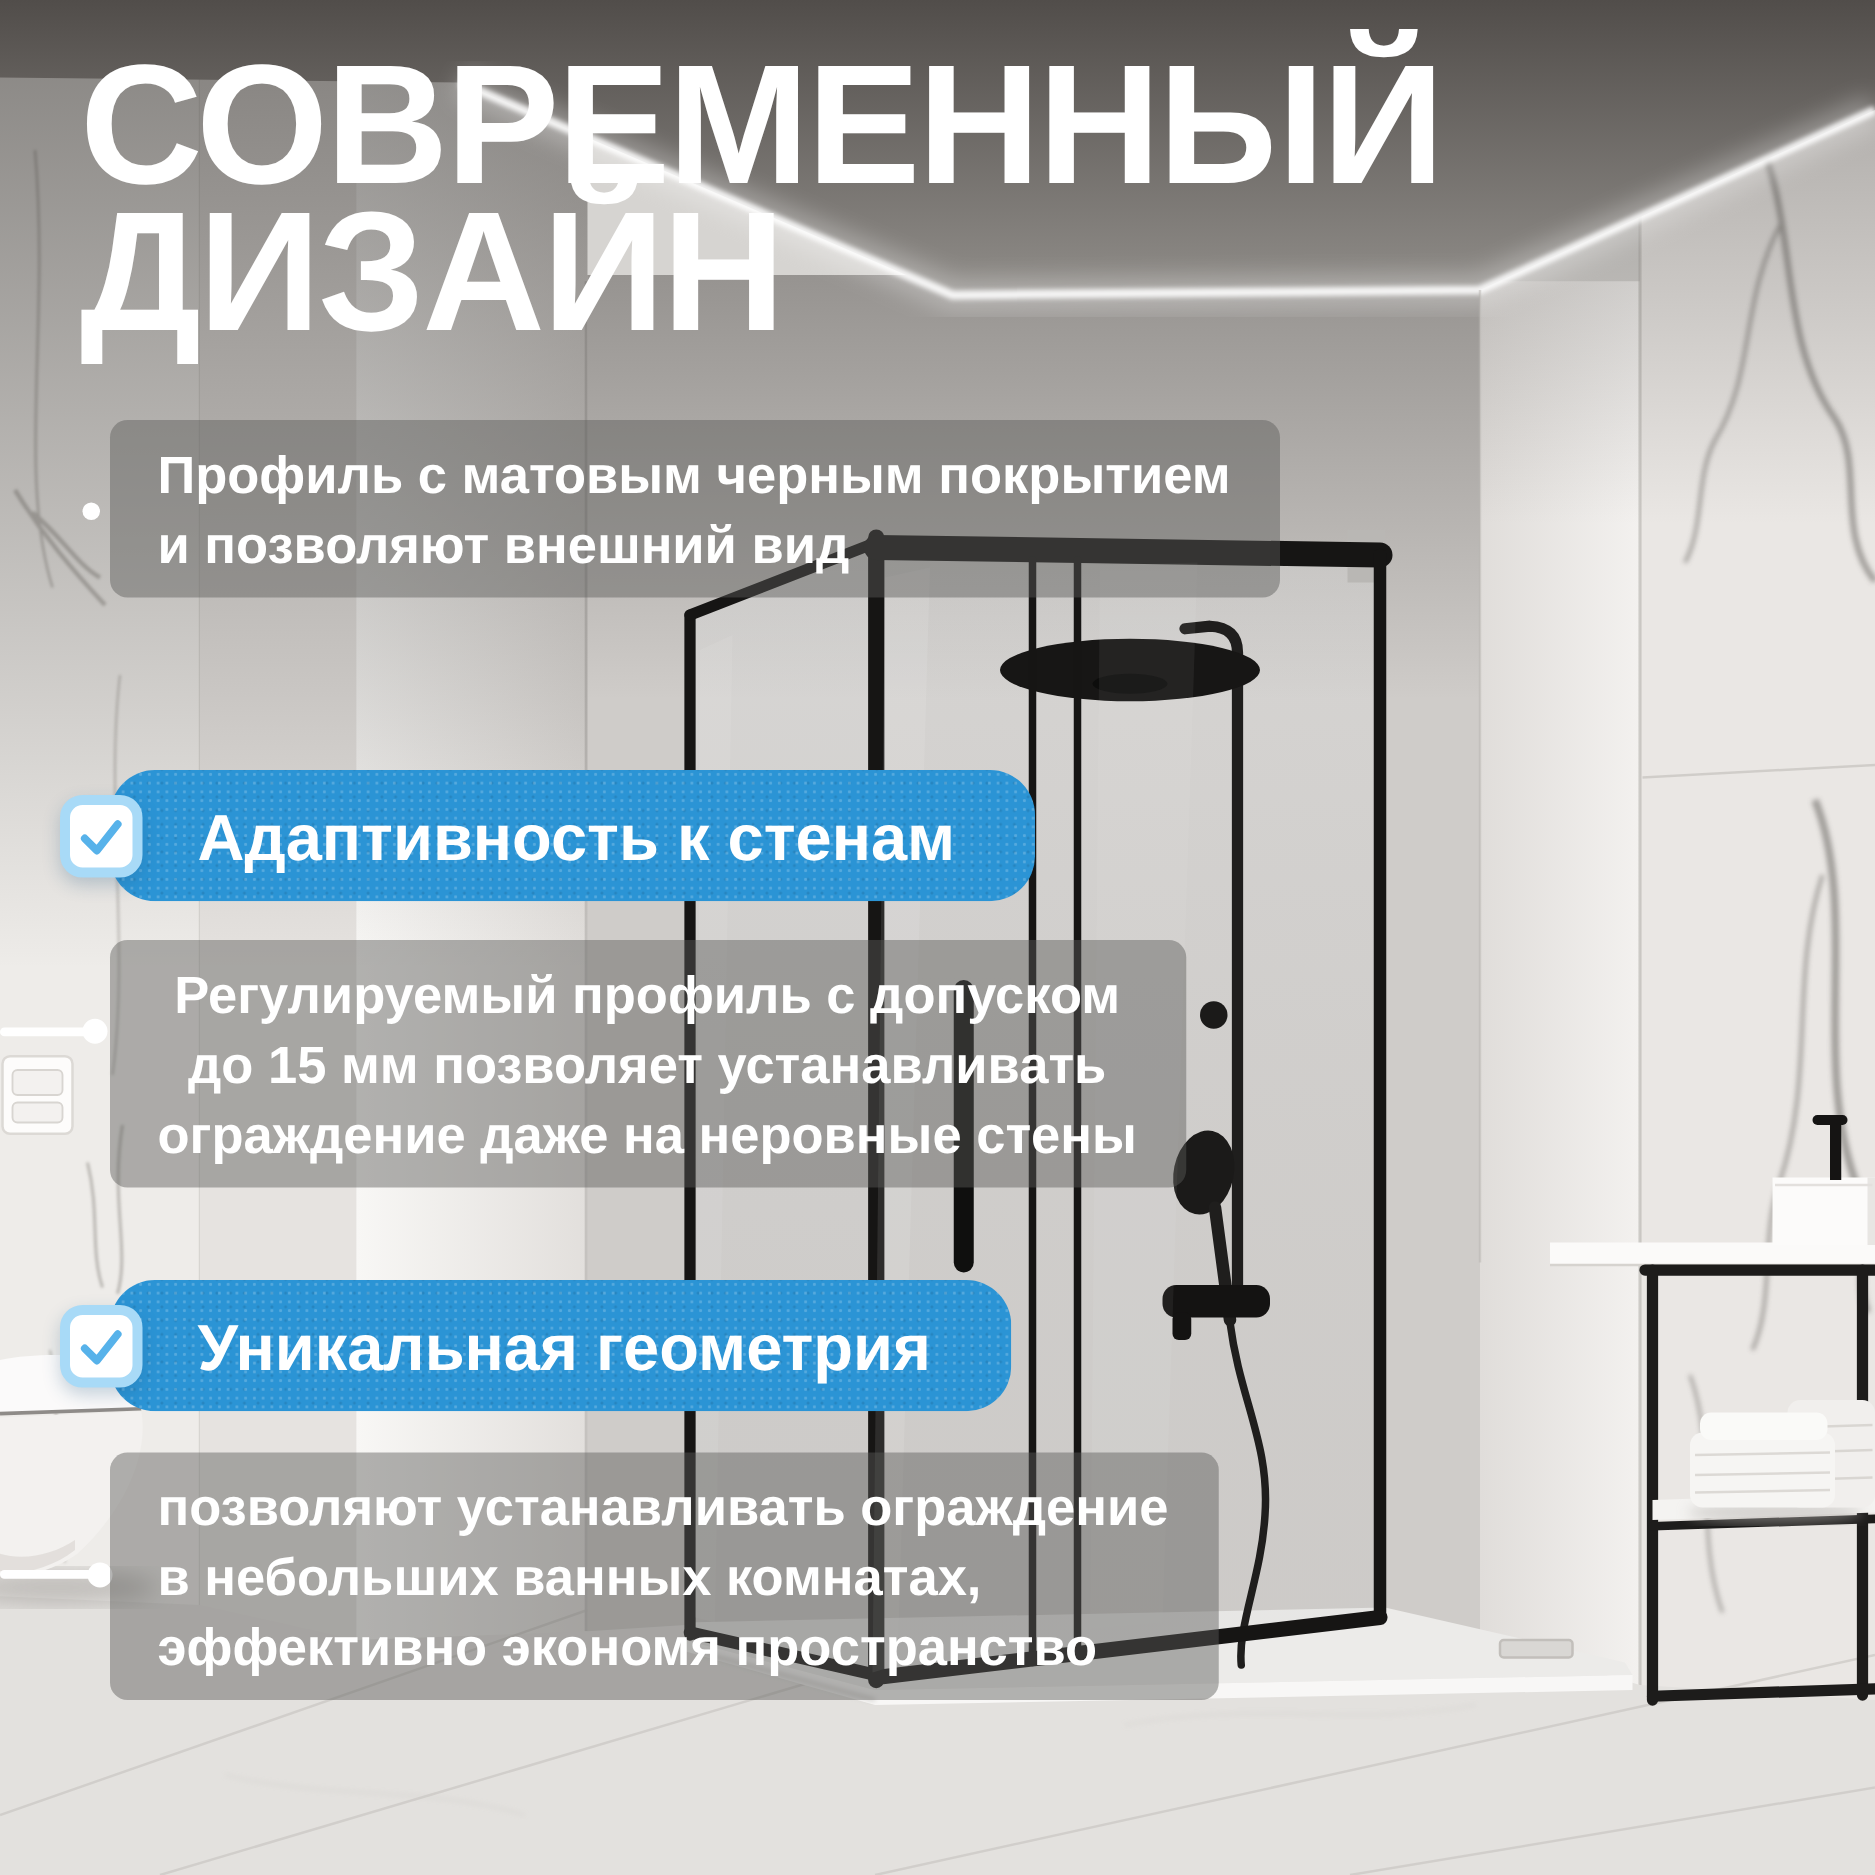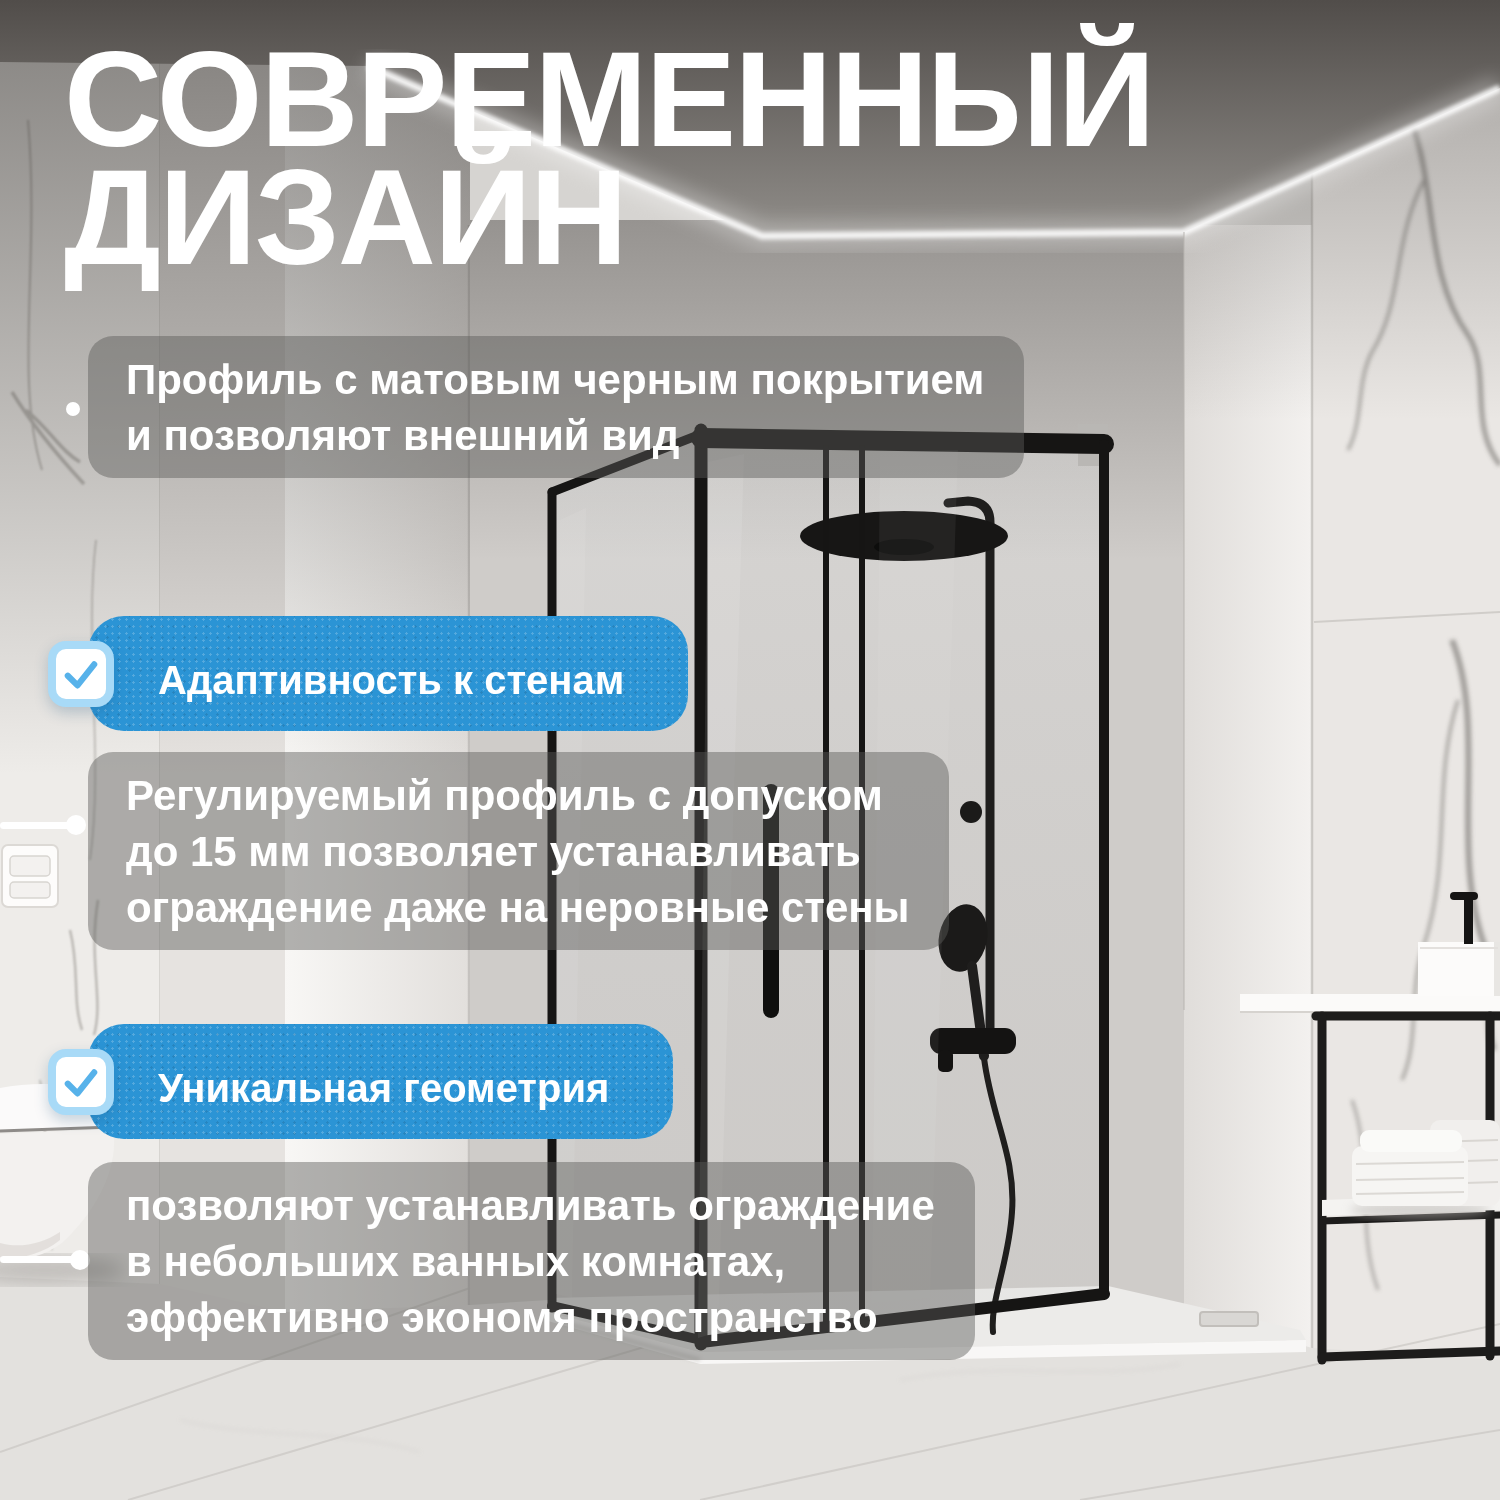--- a/index.html
+++ b/index.html
@@ -17,21 +17,21 @@
     color:var(--text,#fff);
     font-size:136px;line-height:118px;font-weight:700;letter-spacing:-2px;
     margin:0;
   }
   .title span{display:block;white-space:nowrap;}
 
   
   .card{
     position:absolute;
     background:var(--overlay-gray,rgba(92,90,88,.45));
-    border-radius:25px;
+    border-radius:14px;
     padding:16px 40px 14px 38px;
     color:var(--text,#fff);
     font-size:42px;line-height:56px;font-weight:700;
     width:max-content;
   }
   .card span{display:block;white-space:nowrap;}
 
   
   .dot{position:absolute;background:#fff;border-radius:50%;}
   .hline{position:absolute;height:7px;background:#fff;border-radius:4px;}
@@ -41,23 +41,23 @@
     position:absolute;
     display:flex;align-items:center;
     height:101px;
     background-color:var(--accent-blue,#2B94D5);
     background-image:
       radial-gradient(rgba(255,255,255,.20) 1px, transparent 1.4px),
       radial-gradient(rgba(0,0,0,.10) 1px, transparent 1.4px);
     background-size:7px 7px, 11px 11px;
     background-position:0 0, 3px 5px;
     border-radius:36px;
-    padding:14px 64px 0 70px;
+    padding:4px 64px 0 70px;
     color:var(--text,#fff);
-    font-size:40px;font-weight:700;
+    font-size:52px;font-weight:700;
     width:max-content;
   }
   .checkbox{
     position:absolute;left:-40px;top:50%;transform:translateY(-50%);
     width:50px;height:50px;
     background:#fff;
     border:8px solid var(--checkbox-border,#A8DAF7);
     border-radius:18px;
     box-shadow:0 6px 14px rgba(40,90,130,.25);
     display:flex;align-items:center;justify-content:center;
@@ -271,21 +271,21 @@
     <span class="checkbox">
       <svg width="44" height="44" viewBox="0 0 50 50">
         <polyline points="10,27 21,38 40,14" fill="none" style="stroke:var(--checkmark-blue,#57B2EA)" stroke-width="7" stroke-linecap="round" stroke-linejoin="round"></polyline>
       </svg>
     </span>
     <span>Адаптивность к стенам</span>
   </div>
 
   <div class="hline" style="left:0;top:822px;width:72px;"></div>
   <div class="dot" style="left:66px;top:815px;width:20px;height:20px;"></div>
-  <div class="card" style="left:88px;top:752px;">
+  <div class="card" style="left:88px;top:752px;text-align:center;">
     <span>Регулируемый профиль с допуском</span>
     <span>до 15 мм позволяет устанавливать</span>
     <span>ограждение даже на неровные стены</span>
   </div>
 
   <div class="banner" style="left:88px;top:1024px;">
     <span class="checkbox">
       <svg width="44" height="44" viewBox="0 0 50 50">
         <polyline points="10,27 21,38 40,14" fill="none" style="stroke:var(--checkmark-blue,#57B2EA)" stroke-width="7" stroke-linecap="round" stroke-linejoin="round"></polyline>
       </svg>

